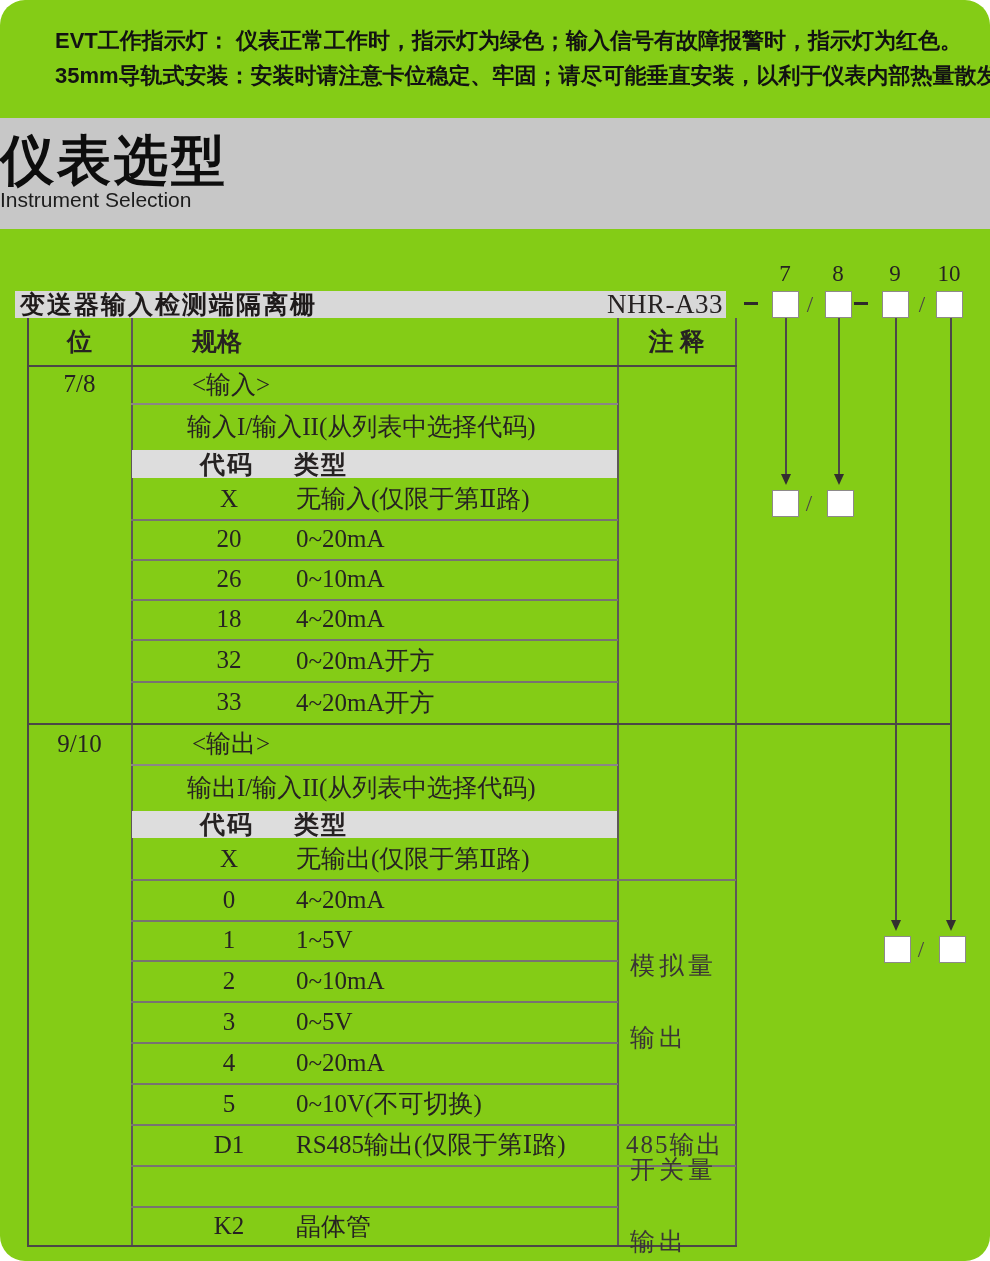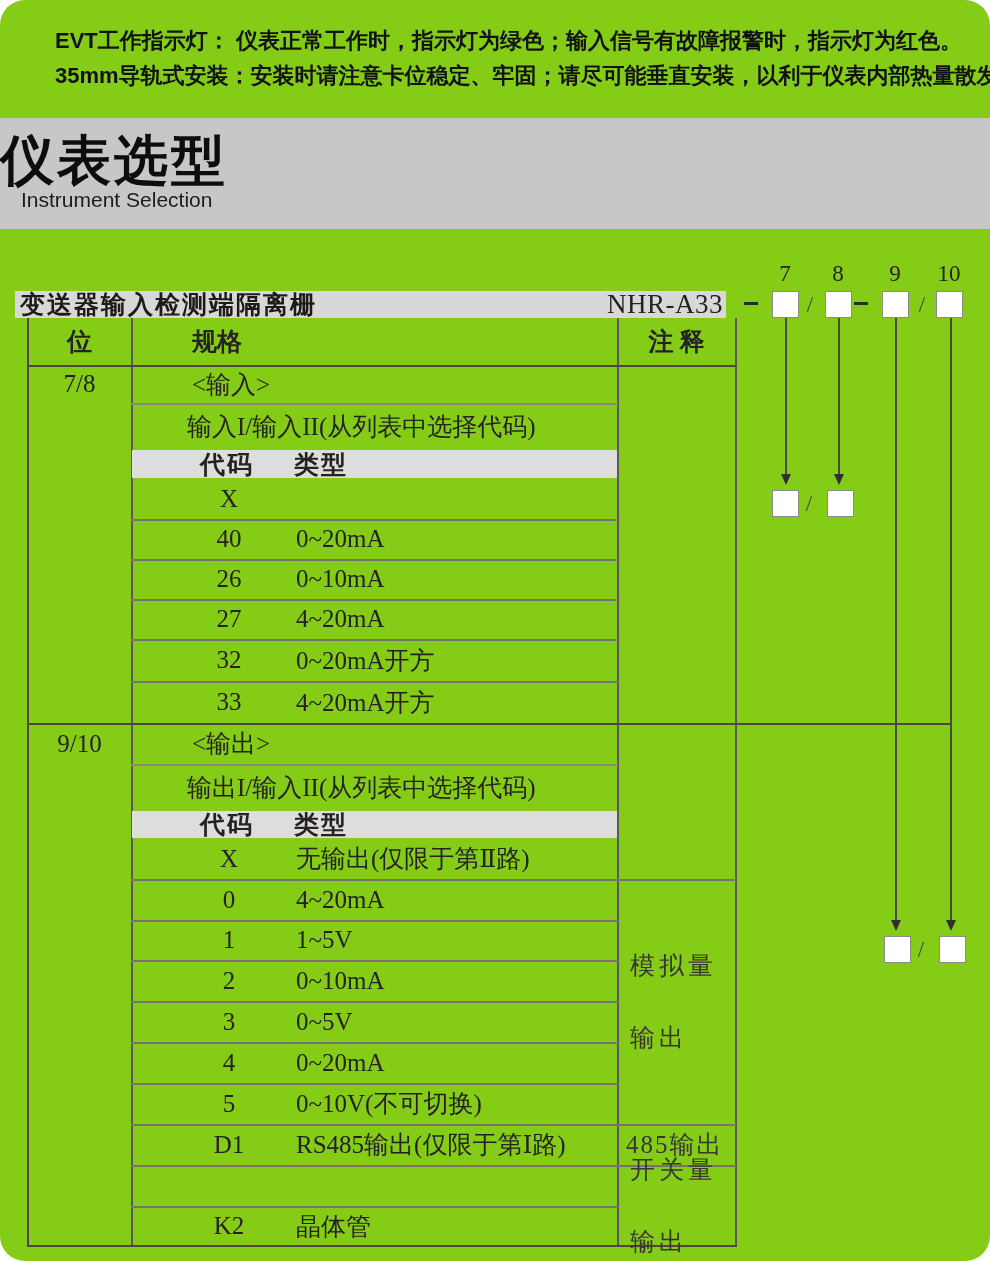--- a/index.html
+++ b/index.html
@@ -5,21 +5,21 @@
   html,body{margin:0;padding:0;background:#ffffff;}
   .page{position:relative;width:990px;height:1261px;background:#84cc16;overflow:hidden;
         font-family:"Liberation Serif","DejaVu Serif",serif;color:#262222;border-radius:25px;}
   .sans{font-family:"Liberation Sans","DejaVu Sans",sans-serif;}
   
   .note{position:absolute;left:55px;font-weight:bold;font-size:22px;color:#121212;
         letter-spacing:0px;white-space:nowrap;}
   
   .banner{position:absolute;left:0;top:118px;width:990px;height:111px;background:#c7c7c7;text-align:left;}
   .banner-title{font-size:54px;font-weight:bold;color:#0d0d0d;letter-spacing:3px;margin-top:14px;line-height:56px;}
-  .banner-sub{font-size:21px;color:#1c1c1c;line-height:24px;margin-top:0px;padding-left:21px;}
+  .banner-sub{font-size:21px;color:#1c1c1c;line-height:24px;margin-top:0px;}
   
   .strip{position:absolute;left:15px;top:291px;width:711px;height:27px;background:#d8d8d8;}
   .strip-name{position:absolute;left:5px;top:0;height:27px;display:flex;align-items:center;
               font-weight:bold;font-size:25px;letter-spacing:2px;color:#1e1a1a;white-space:nowrap;}
   .strip-model{position:absolute;right:3px;top:0;height:27px;display:flex;align-items:center;
                font-size:27px;color:#262222;letter-spacing:0.5px;}
   
   .digit{position:absolute;top:261px;width:34px;height:26px;text-align:center;font-size:23px;color:#262222;}
   .cbox{position:absolute;width:27px;height:27px;box-sizing:border-box;border:1.5px solid #8d8a8a;background:#fff;}
   .dash{position:absolute;width:14px;height:3px;background:#2e2a2a;}
@@ -131,31 +131,32 @@
   <div class="cell cell-center bold" style="left:617px;top:318px;width:119px;height:47px;letter-spacing:6px;padding-left:6px;box-sizing:border-box;">注释</div>
 
   <div class="cell cell-center" style="left:27px;top:365px;width:105px;height:38px;">7/8</div>
   <div class="cell" style="left:192px;top:365px;height:38px;">&lt;输入&gt;</div>
   <div class="cell" style="left:187px;top:403px;height:47px;">输入I/输入II(从列表中选择代码)</div>
   <div class="cell bold" style="left:200px;top:450px;height:28px;letter-spacing:2px;">代码</div>
   <div class="cell bold" style="left:294px;top:450px;height:28px;letter-spacing:2px;">类型</div>
 
   <div class="row" style="top:478px;height:41px;">
     <div class="code">X</div>
+    <div class="type">无输入(仅限于第Ⅱ路)</div>
   </div>
   <div class="row" style="top:519px;height:40px;">
-    <div class="code">40</div>
+    <div class="code">20</div>
     <div class="type">0~20mA</div>
   </div>
   <div class="row" style="top:559px;height:40px;">
     <div class="code">26</div>
     <div class="type">0~10mA</div>
   </div>
   <div class="row" style="top:599px;height:40px;">
-    <div class="code">27</div>
+    <div class="code">18</div>
     <div class="type">4~20mA</div>
   </div>
   <div class="row" style="top:639px;height:42px;">
     <div class="code">32</div>
     <div class="type">0~20mA开方</div>
   </div>
   <div class="row" style="top:681px;height:42px;">
     <div class="code">33</div>
     <div class="type">4~20mA开方</div>
   </div>

